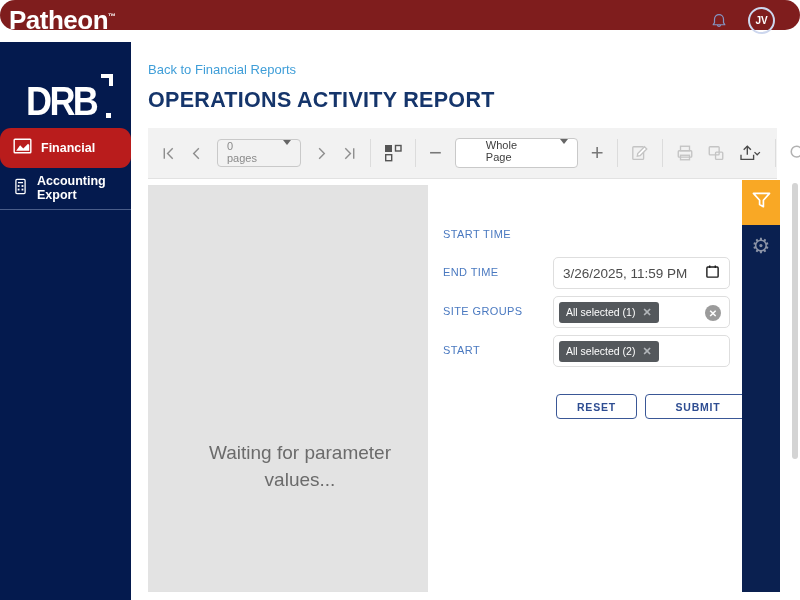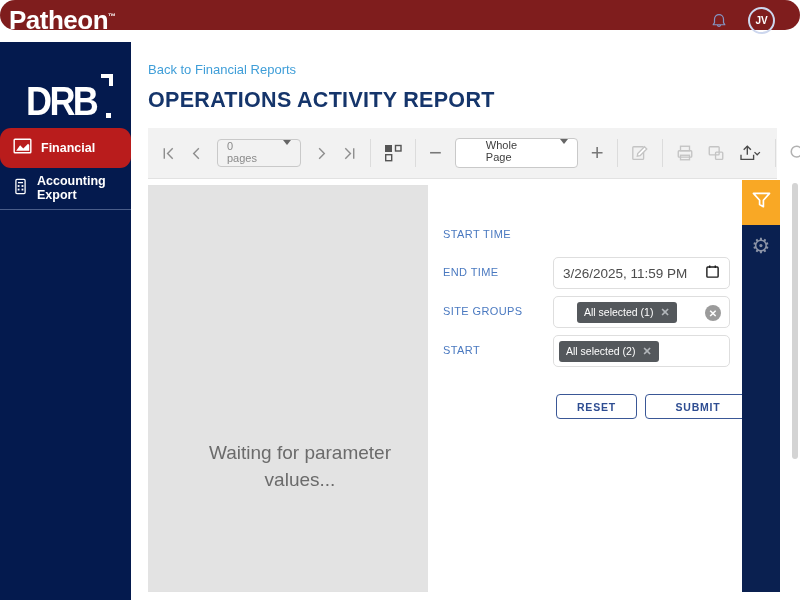--- a/index.html
+++ b/index.html
@@ -212,21 +212,21 @@
       <span>
         <svg width="15" height="15" viewBox="0 0 16 16" fill="none" stroke="#1c1c1c" stroke-width="1.5">
             <rect x="2" y="3.2" width="12" height="10.8" rx="1"></rect>
             <line x1="5" y1="1.6" x2="5" y2="4.2"></line>
             <line x1="11" y1="1.6" x2="11" y2="4.2"></line>
           </svg>
       </span>
     </div>
 
     <div class="p-label" style="top:120px;">SITE GROUPS</div>
-    <div class="p-field" style="top:111px; padding:0 23px;">
+    <div class="p-field" style="top:111px; padding:0 5px;">
       <span class="tag">
         <span>All selected (1)</span>
         <span class="x">✕</span>
       </span>
       <span class="clear-circle">✕</span>
     </div>
 
     <div class="p-label" style="top:159px;">START</div>
     <div class="p-field" style="top:150px; padding:0 5px;">
       <span class="tag">

